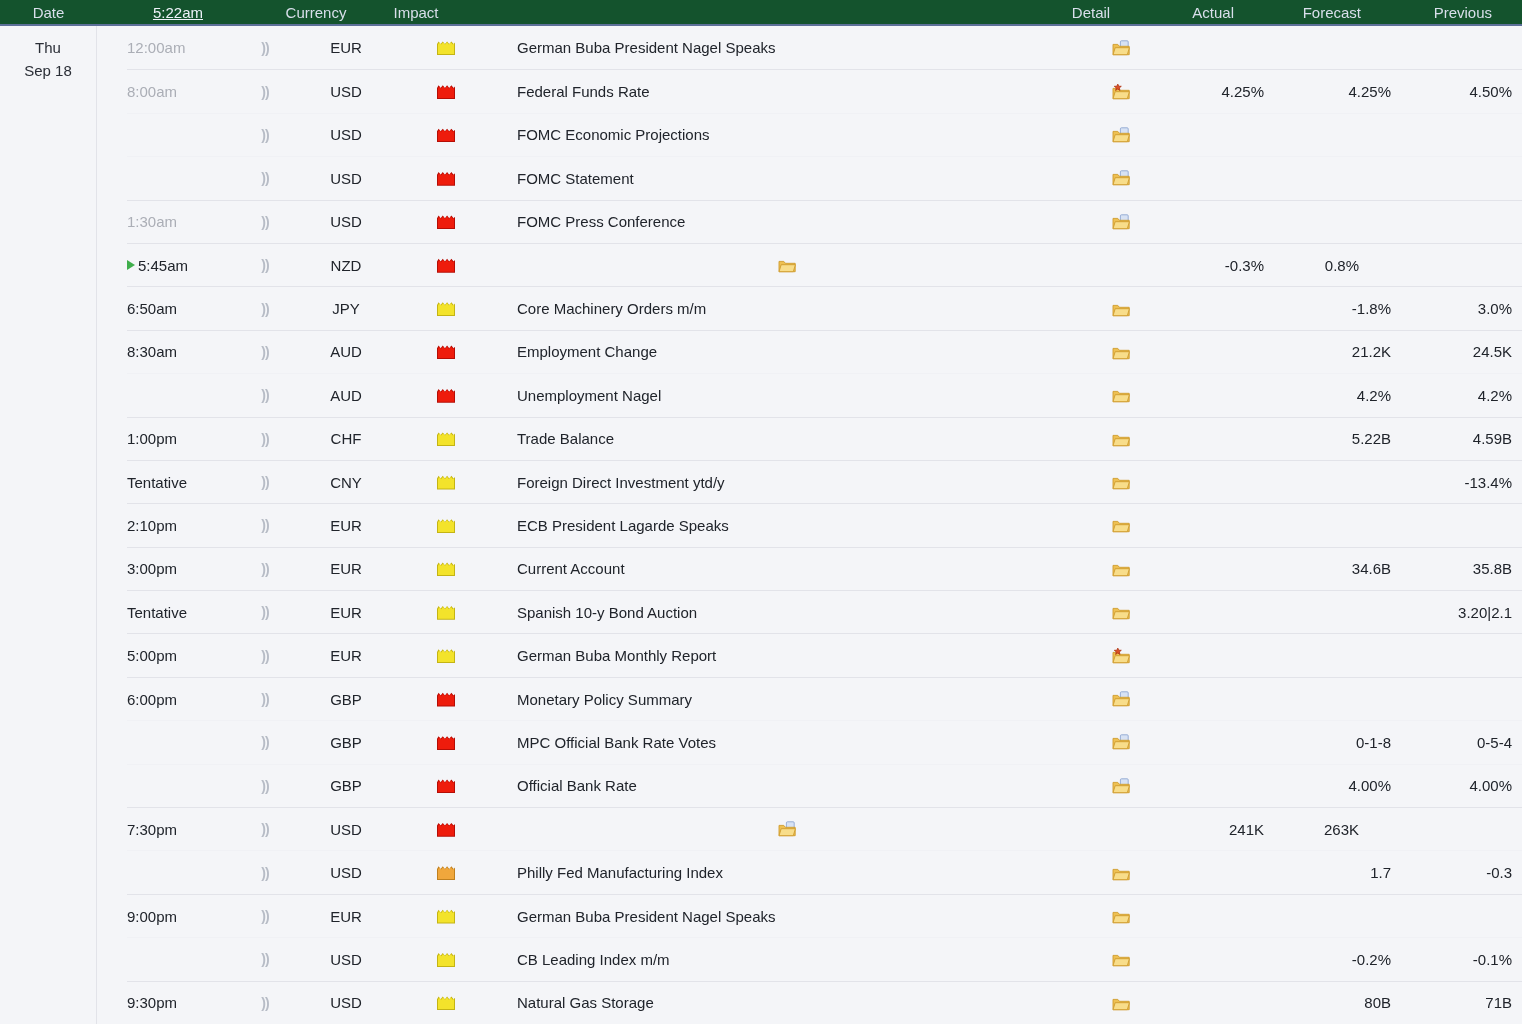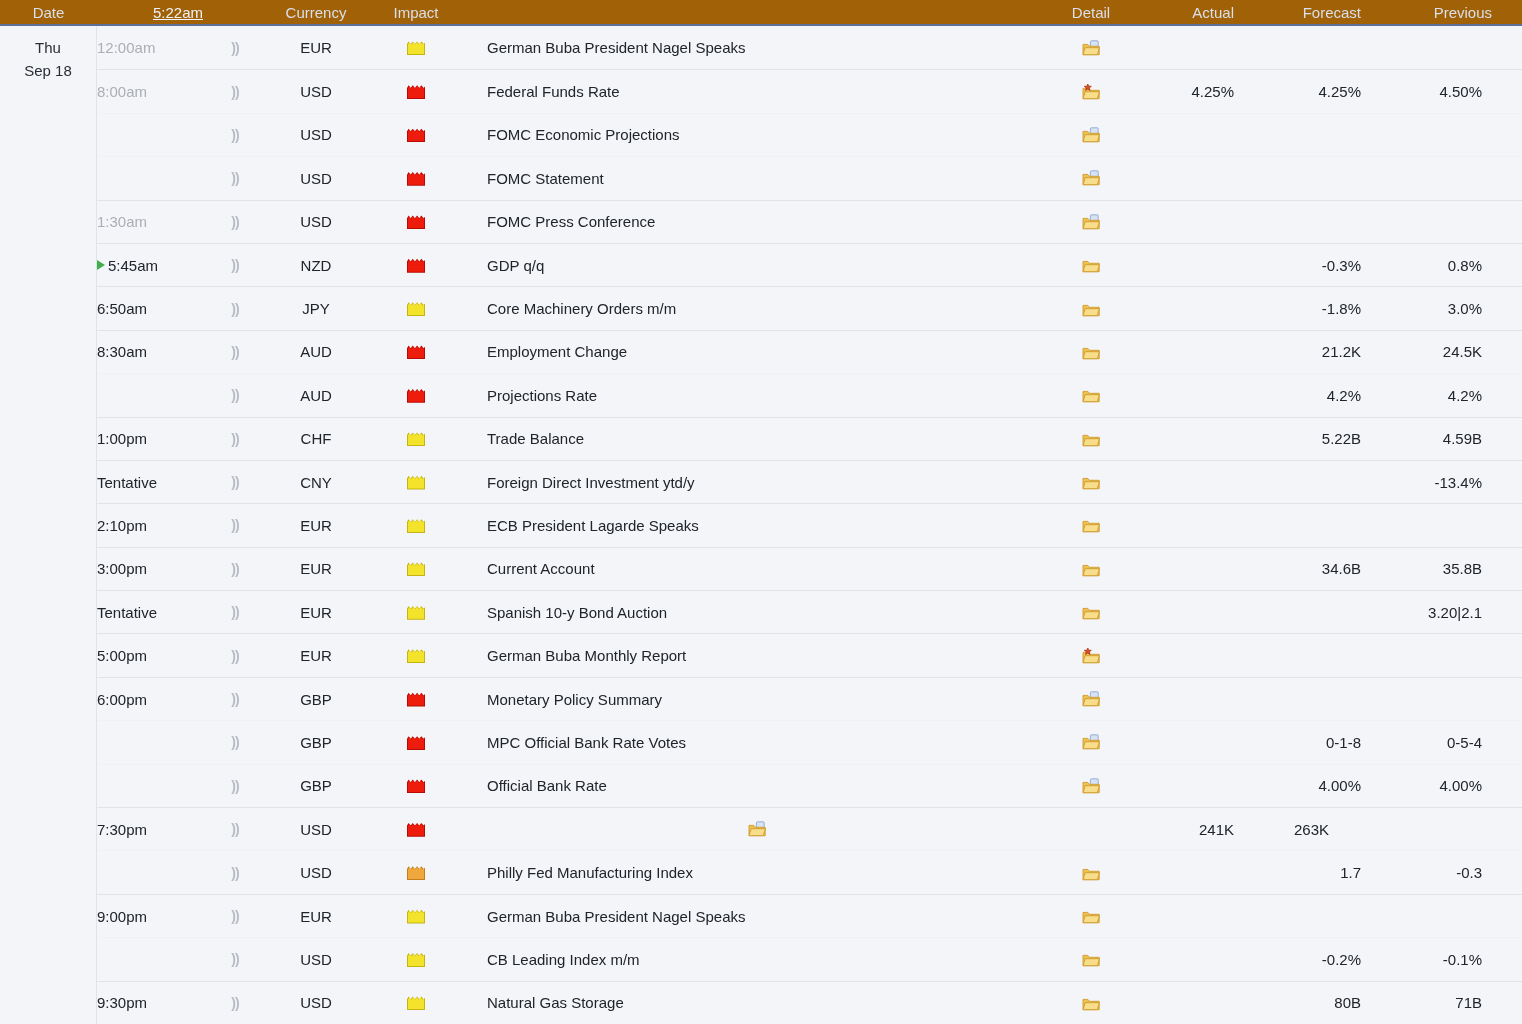--- a/index.html
+++ b/index.html
@@ -2,33 +2,33 @@
 <html><head>
 <meta charset="utf-8">
 <style>
   html,body{margin:0;padding:0;background:#f4f5f8;font-family:"Liberation Sans",sans-serif;}
   #app{width:1522px;height:1024px;overflow:hidden;background:#f4f5f8;position:relative;}
 
   
   .cal-header{
     display:grid;height:26px;box-sizing:border-box;
     grid-template-columns:97px 112px 52px 110px 90px 591px 78px 112px 127px 153px;
-    background:#a16207;border-bottom:2px solid #5d7099;
+    background:#14532d;border-bottom:2px solid #5d7099;
     color:#d9dfeb;font-size:15px;align-items:center;
   }
   .cal-header .h{white-space:nowrap;}
   .h-center{text-align:center;}
   .h-right{text-align:right;}
   .h-time{padding-right:6px;}
   .h-actual,.h-forecast{padding-right:8px;}
   .h-previous{padding-right:30px;}
   .time-link{color:#eef2f9;text-decoration:underline;cursor:pointer;}
 
   
-  .cal-body{display:flex;height:998px;}
+  .cal-body{display:flex;height:998px;gap:30px;}
   .date-col{
     width:97px;box-sizing:border-box;flex:none;
     border-right:1px solid #e2e3e9;
     text-align:center;padding-top:10px;color:#2a2e36;font-size:15px;line-height:23px;
   }
   .rows{flex:1;display:flex;flex-direction:column;}
 
   
   .row{
     display:grid;box-sizing:border-box;height:43.4px;flex:none;
@@ -205,21 +205,20 @@
         <div class="row group-start">
     <div class="c-time latest">
       <span class="play"></span>
       <span>5:45am</span>
     </div>
     <div class="c-alert">))</div>
     <div class="c-currency">NZD</div>
     <div class="c-impact">
       <span class="impact-icon impact-high"></span>
     </div>
-    <div class="c-event">GDP q/q</div>
     <div class="c-detail">
             <svg class="detail-svg" width="18" height="16" viewBox="0 0 18 16">
               <path d="M1 4.4 h4.8 l1.6 1.9 H17.2 v8.4 H1 Z" fill="#eec052" stroke="#cf9c2e" stroke-width="0.9"></path>
               <path d="M1 14.7 L3.2 7.7 H17.4 L15.3 14.7 Z" fill="#f8dd8a" stroke="#cf9c2e" stroke-width="0.9"></path>
             </svg>
           </div>
     <div class="c-num c-actual"></div>
     <div class="c-num c-forecast">-0.3%</div>
     <div class="c-num c-previous">0.8%</div>
   </div>
@@ -268,21 +267,21 @@
         <div class="row">
     <div class="c-time">
 
       <span></span>
     </div>
     <div class="c-alert">))</div>
     <div class="c-currency">AUD</div>
     <div class="c-impact">
       <span class="impact-icon impact-high"></span>
     </div>
-    <div class="c-event">Projections Rate</div>
+    <div class="c-event">Unemployment Nagel</div>
     <div class="c-detail">
             <svg class="detail-svg" width="18" height="16" viewBox="0 0 18 16">
               <path d="M1 4.4 h4.8 l1.6 1.9 H17.2 v8.4 H1 Z" fill="#eec052" stroke="#cf9c2e" stroke-width="0.9"></path>
               <path d="M1 14.7 L3.2 7.7 H17.4 L15.3 14.7 Z" fill="#f8dd8a" stroke="#cf9c2e" stroke-width="0.9"></path>
             </svg>
           </div>
     <div class="c-num c-actual"></div>
     <div class="c-num c-forecast">4.2%</div>
     <div class="c-num c-previous">4.2%</div>
   </div>

